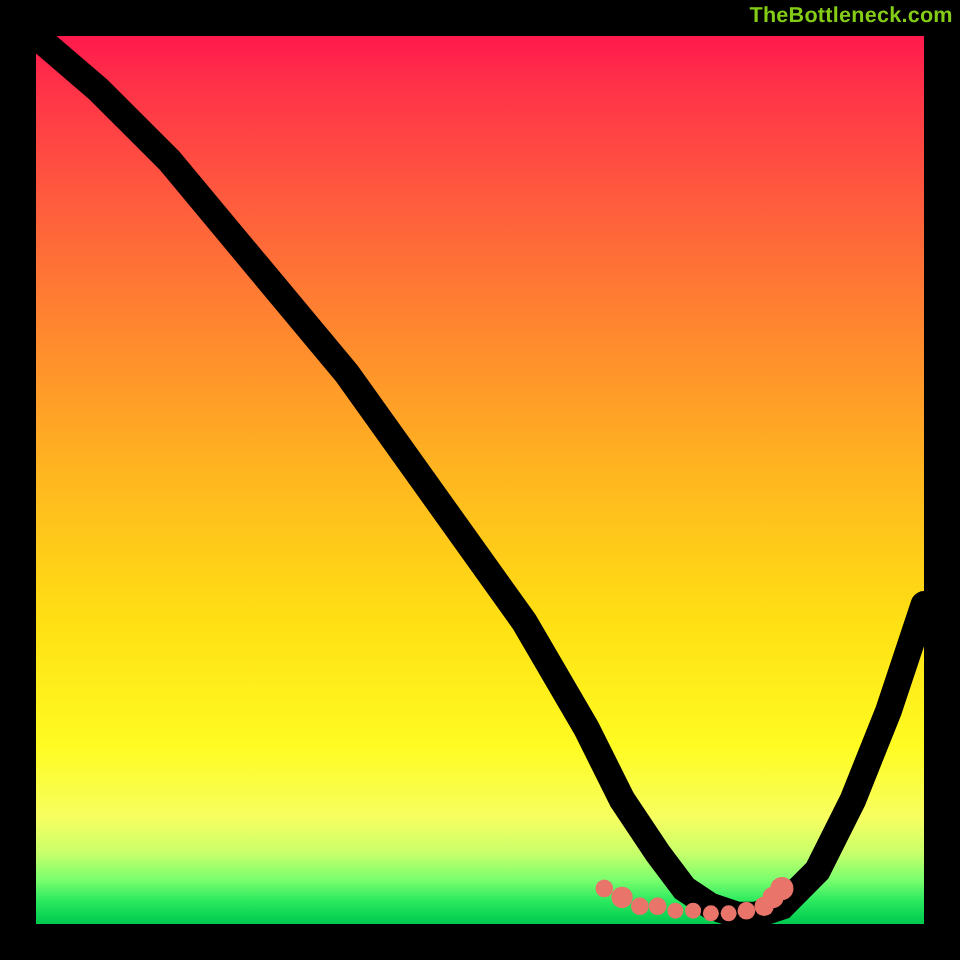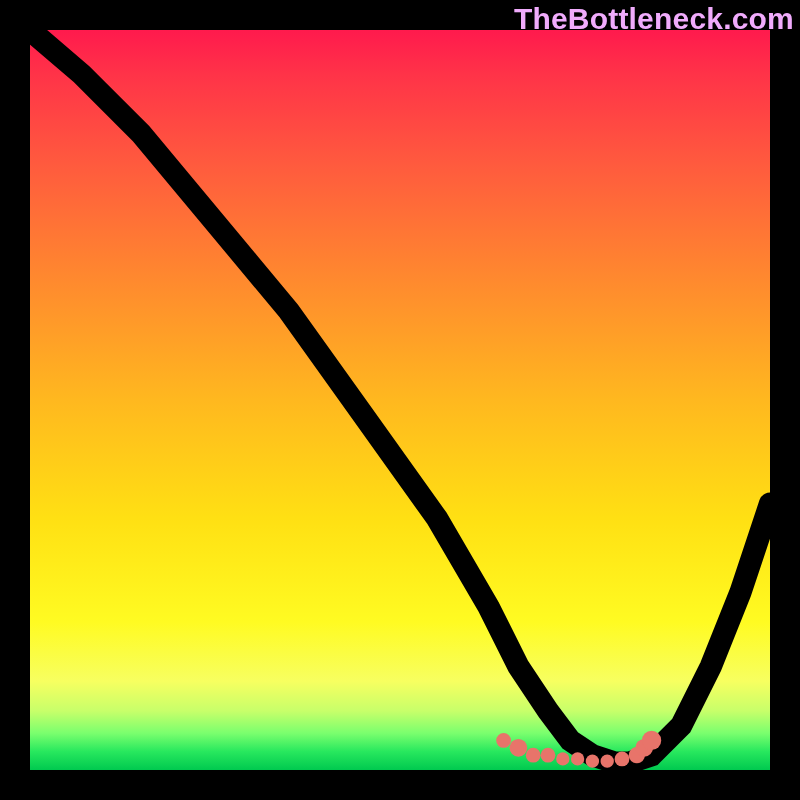--- a/index.html
+++ b/index.html
@@ -14,22 +14,22 @@
   .frame {
     position: relative;
     width: 800px;
     height: 800px;
     background: #000;
   }
   .attribution {
     position: absolute;
     top: 2px;
     right: 6px;
-    color: #f0abfc;
-    font-size: 30px;
+    color: #84cc16;
+    font-size: 18px;
     font-weight: 600;
     letter-spacing: 0.2px;
     user-select: none;
   }
   .plot-area {
     position: absolute;
     left: 30px;
     top: 30px;
     width: 740px;
     height: 740px;

